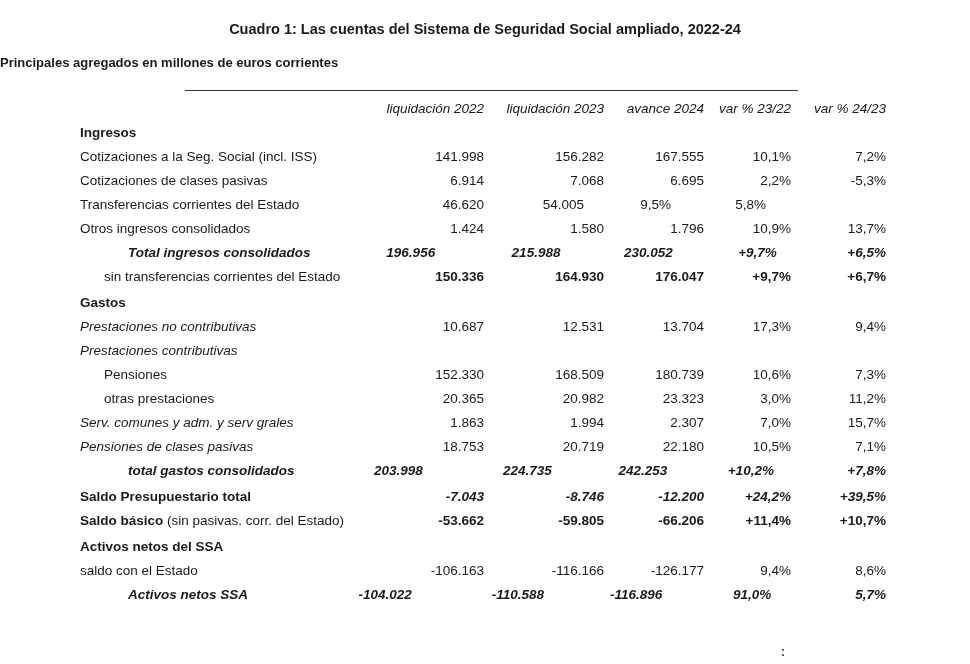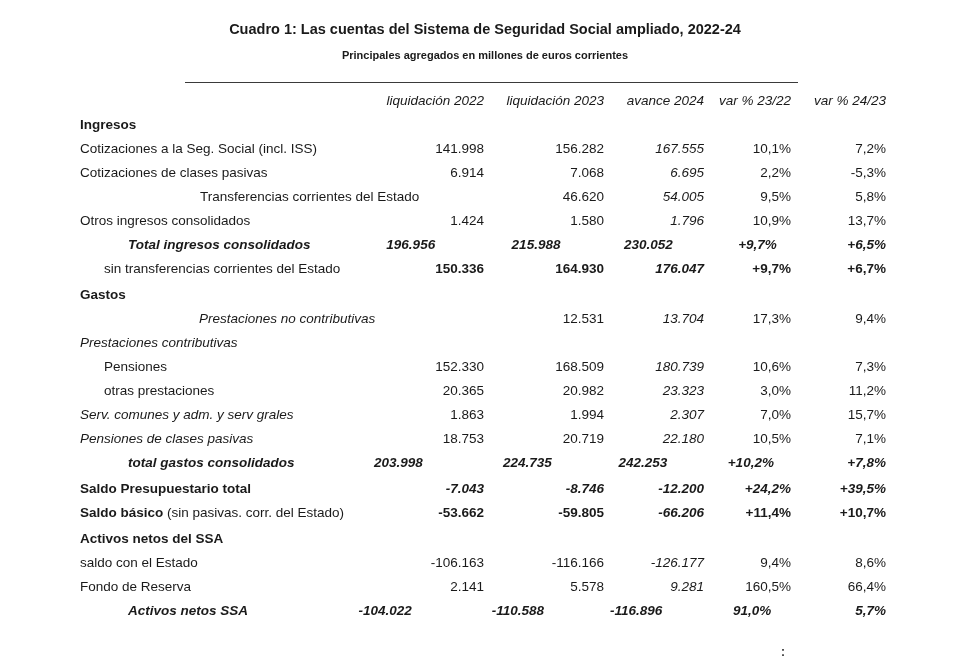--- a/index.html
+++ b/index.html
@@ -22,23 +22,23 @@
   }
   .title {
     padding-top: 21px;
     text-align: center;
     font-size: 14.5px;
     font-weight: 700;
     line-height: 16px;
     white-space: nowrap;
   }
   .subtitle {
-    margin-top: 10px;
-    text-align: center;
-    font-size: 11px;
+    margin-top: 18px;
+    text-align: left;
+    font-size: 13px;
     font-weight: 700;
     line-height: 16px;
     white-space: nowrap;
   }
   .rule {
     margin-top: 19px;
     margin-left: 185px;
     width: 613px;
     height: 0;
     border-top: 1.5px solid #3a3a3a;
@@ -47,29 +47,28 @@
     margin-top: 6px;
     margin-left: 80px;
     width: 806px;
     font-size: 13.5px;
   }
   .row {
     display: flex;
     height: 24px;
     line-height: 24px;
     align-items: baseline;
-    justify-content: flex-end;
   }
   .row.gap { margin-top: 2px; }
   .cell { box-sizing: border-box; white-space: nowrap; }
   .cell.label { width: 285px; text-align: left; }
   .cell.num  { text-align: right; }
   .c1 { width: 119px; }
   .c2 { width: 120px; }
-  .c3 { width: 100px; font-style: italic; }
+  .c3 { width: 100px; }
   .c4 { width: 87px; }
   .c5 { width: 95px; }
   .header-row .cell { font-style: italic; font-weight: 400; }
   .row.indent .cell.label { padding-left: 24px; }
   
   .row.section .lab-main { font-weight: 700; }
   .row.italic .lab-main { font-style: italic; }
   .row.total .lab-main,
   .row.total .cell.num { font-weight: 700; font-style: italic; margin-left: 48px; }
   .row.boldvals .cell.num { font-weight: 700; }
@@ -163,20 +162,21 @@
         <div class="row section gap">
           <div class="cell label"><span class="lab-main">Gastos</span></div>
           <div class="cell num c1"></div>
           <div class="cell num c2"></div>
           <div class="cell num c3"></div>
           <div class="cell num c4"></div>
           <div class="cell num c5"></div>
         </div>
         <div class="row italic">
           <div class="cell label"><span class="lab-main">Prestaciones no contributivas</span></div>
+          <div class="cell num c1">10.687</div>
           <div class="cell num c2">12.531</div>
           <div class="cell num c3">13.704</div>
           <div class="cell num c4">17,3%</div>
           <div class="cell num c5">9,4%</div>
         </div>
         <div class="row italic">
           <div class="cell label"><span class="lab-main">Prestaciones contributivas</span></div>
           <div class="cell num c1"></div>
           <div class="cell num c2"></div>
           <div class="cell num c3"></div>
@@ -248,28 +248,20 @@
           <div class="cell num c5"></div>
         </div>
         <div class="row normal">
           <div class="cell label"><span class="lab-main">saldo con el Estado</span></div>
           <div class="cell num c1">-106.163</div>
           <div class="cell num c2">-116.166</div>
           <div class="cell num c3">-126.177</div>
           <div class="cell num c4">9,4%</div>
           <div class="cell num c5">8,6%</div>
         </div>
-        <div class="row normal">
-          <div class="cell label"><span class="lab-main">Fondo de Reserva</span></div>
-          <div class="cell num c1">2.141</div>
-          <div class="cell num c2">5.578</div>
-          <div class="cell num c3">9.281</div>
-          <div class="cell num c4">160,5%</div>
-          <div class="cell num c5">66,4%</div>
-        </div>
         <div class="row total">
           <div class="cell label"><span class="lab-main">Activos netos SSA</span></div>
           <div class="cell num c1">-104.022</div>
           <div class="cell num c2">-110.588</div>
           <div class="cell num c3">-116.896</div>
           <div class="cell num c4">91,0%</div>
           <div class="cell num c5">5,7%</div>
         </div>
       </div>
   </div>

